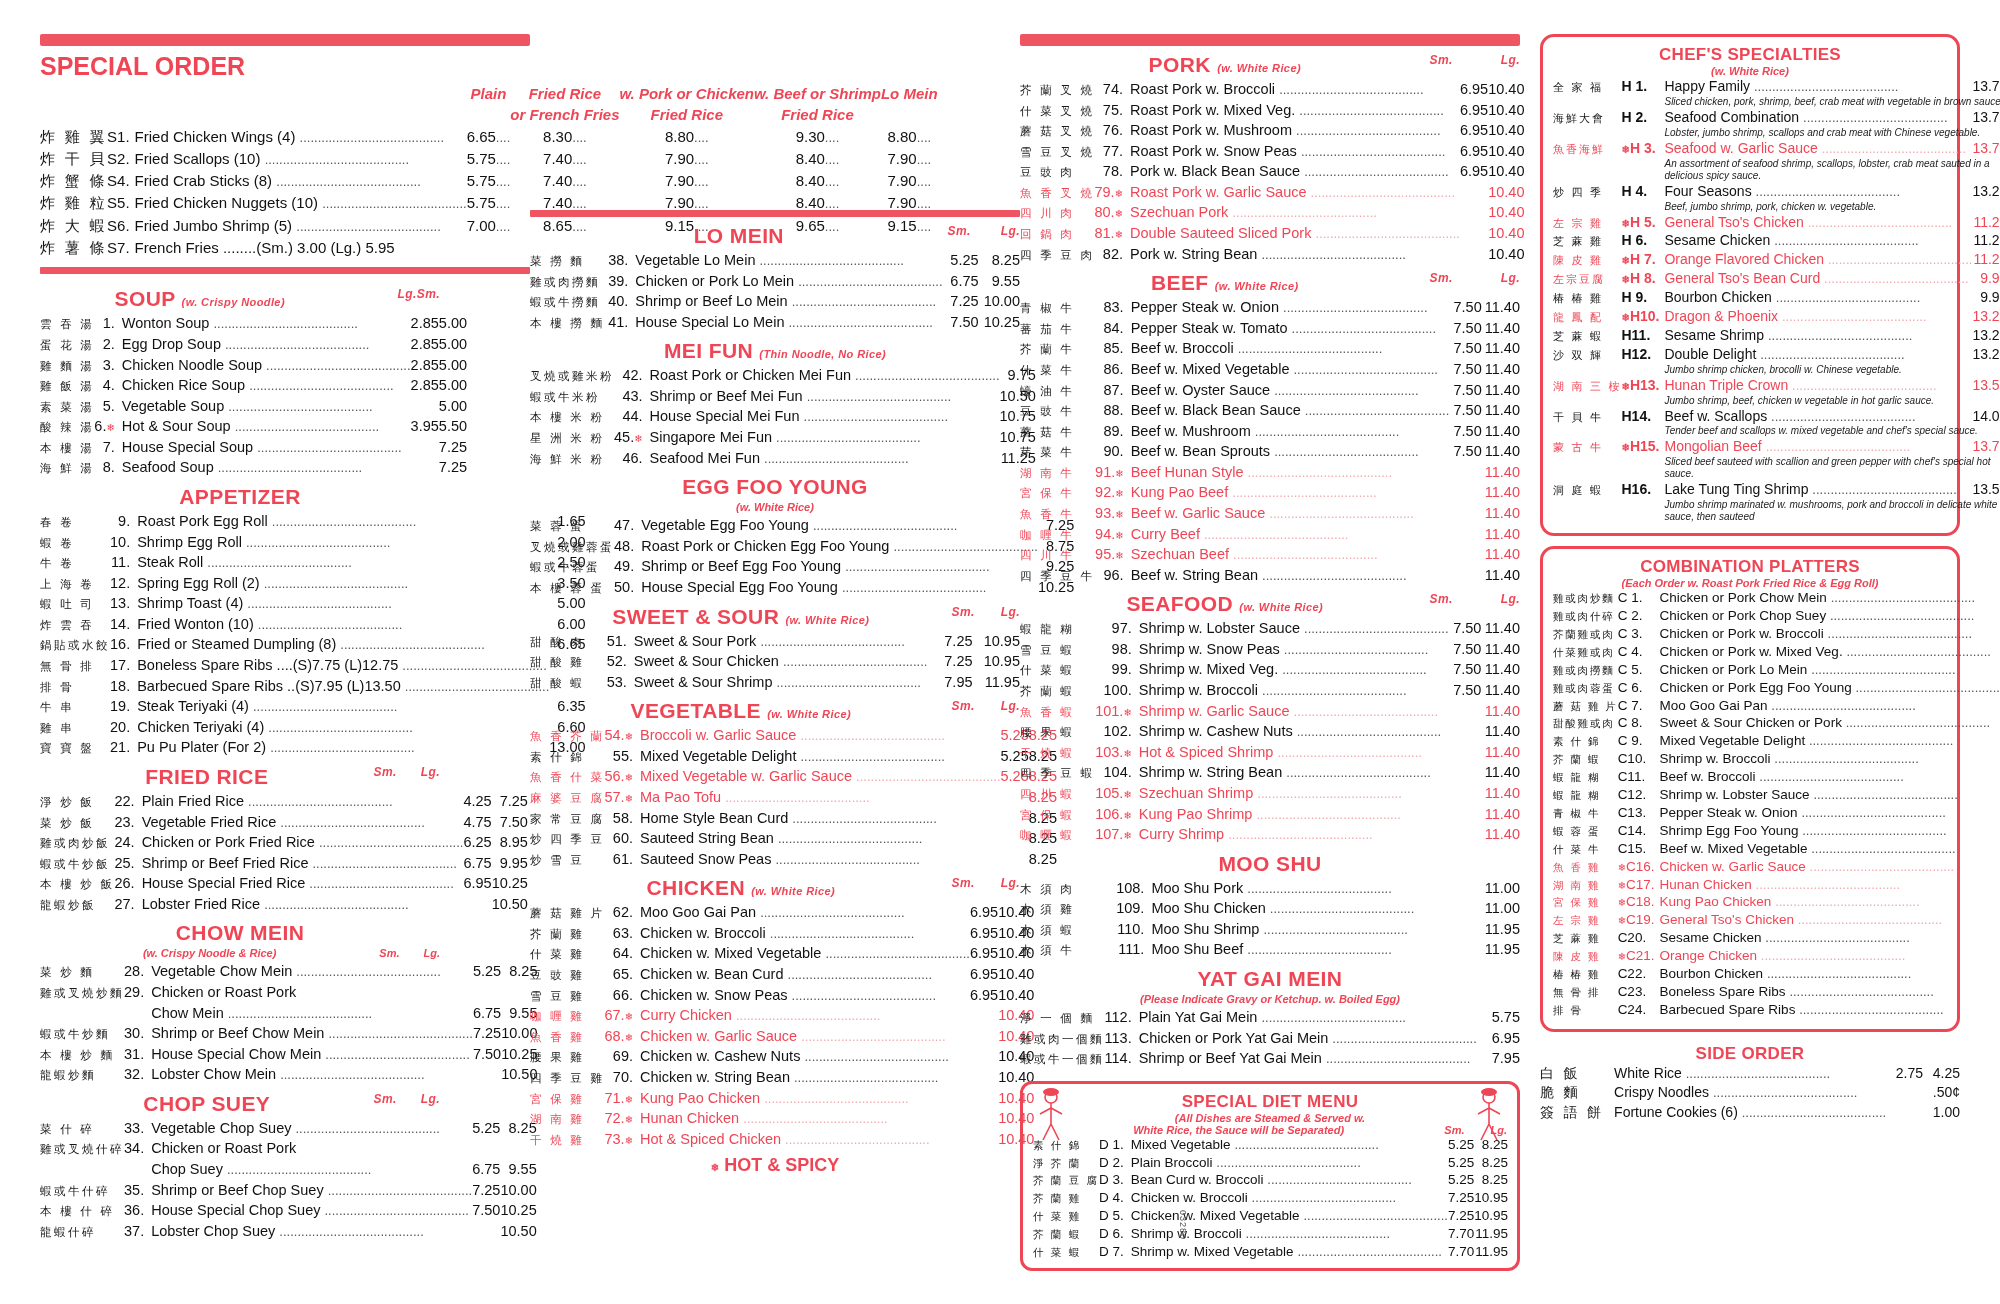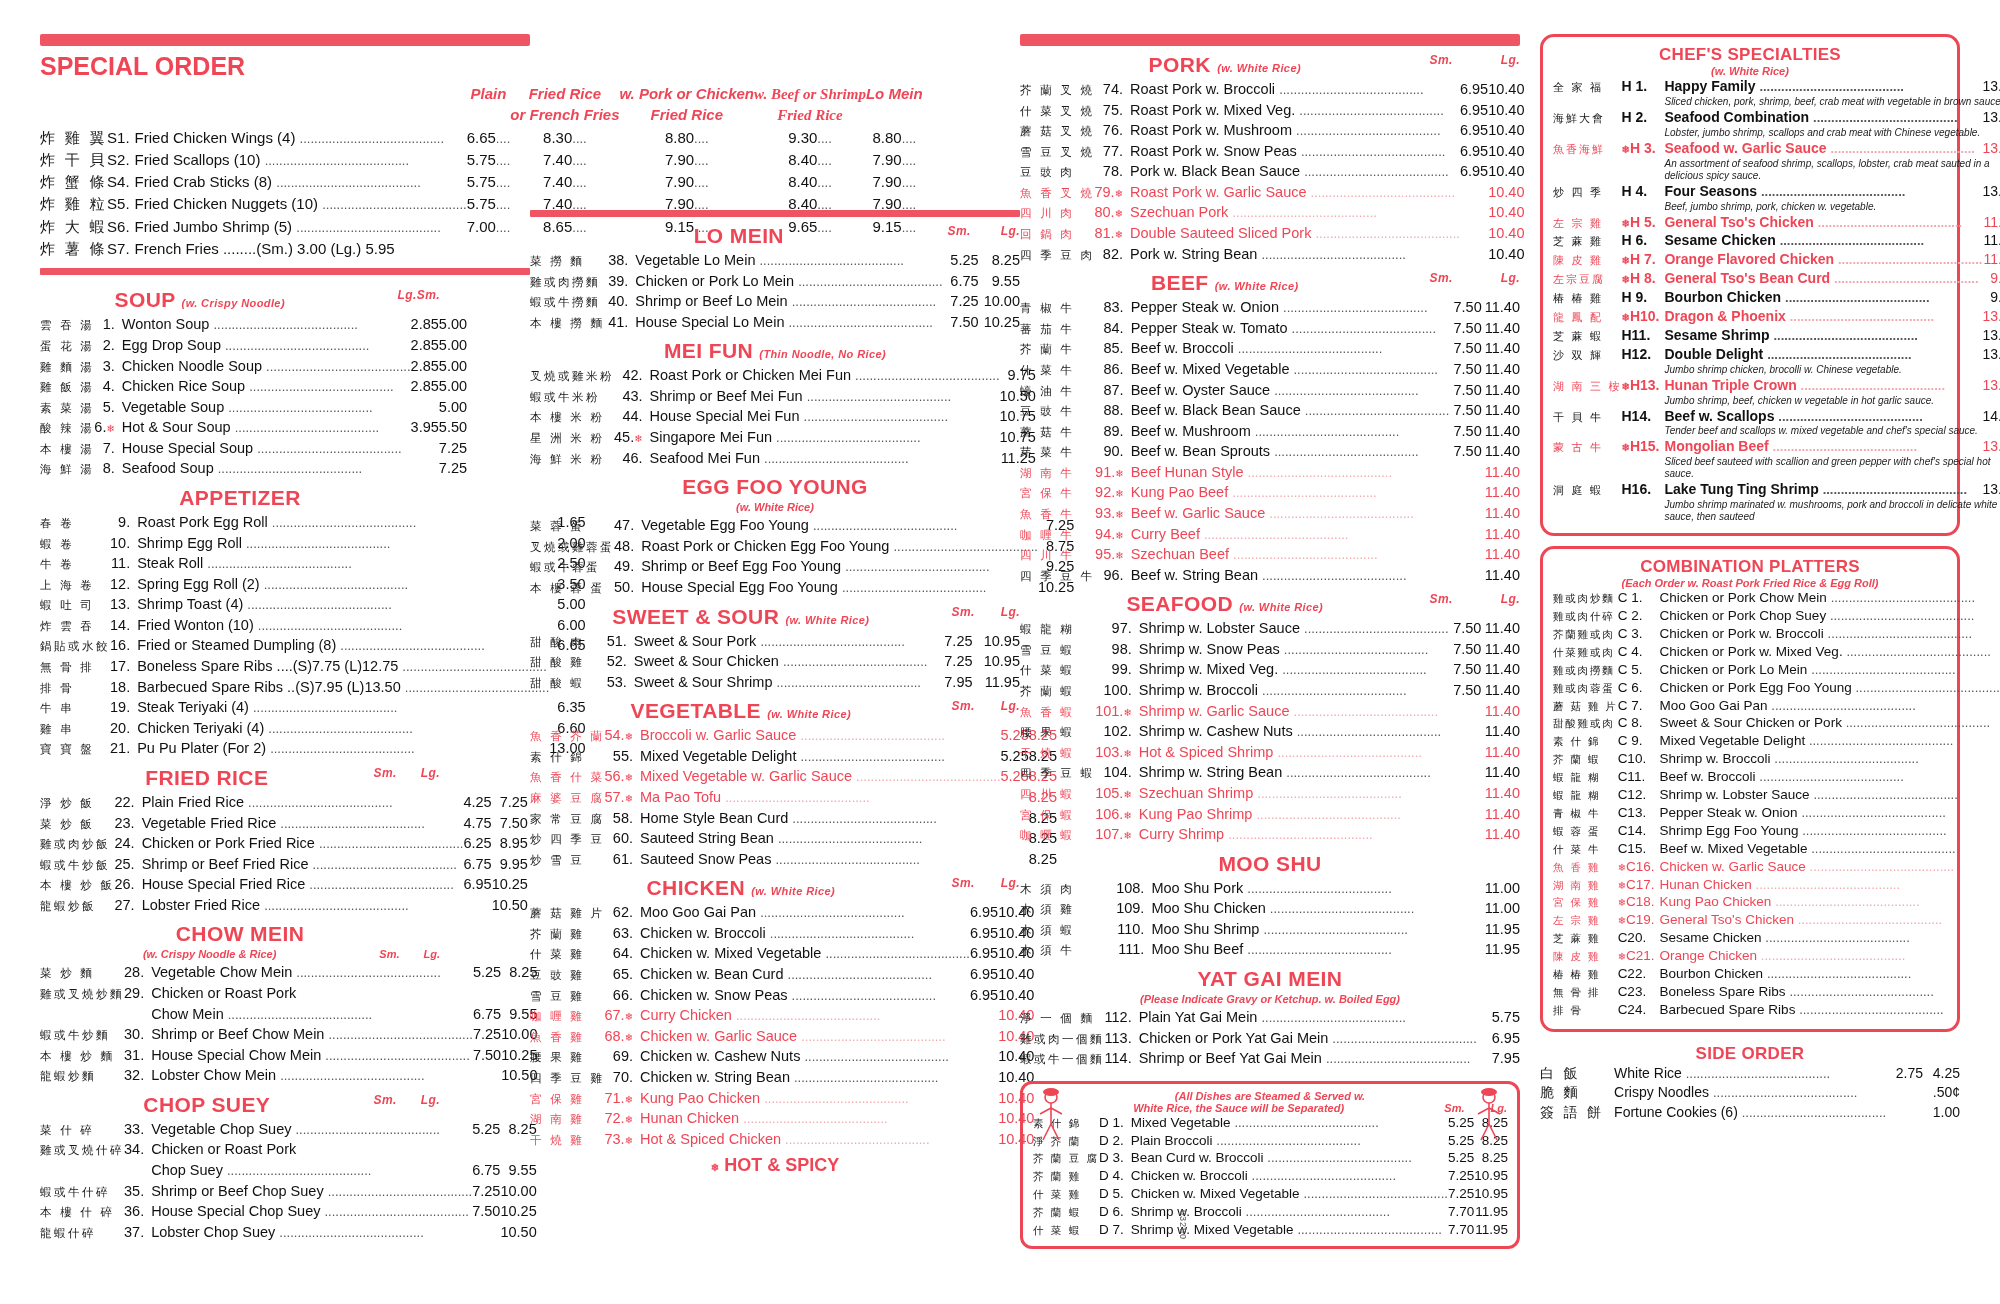--- a/index.html
+++ b/index.html
@@ -59,21 +59,21 @@
     border:3px solid #ef4656; border-radius:14px; padding:8px 10px 10px 10px;
     position:relative; background:#fff;
   }
   .panel-title { color:#ef4656; font-weight:bold; font-size:17px; text-align:center; letter-spacing:.3px;}
   .panel-sub { color:#ef4656; font-style:italic; font-size:11px; text-align:center; font-weight:bold;}
 
   .cs td { font-size:14px; line-height:1.3; }
   .cs td.cn { width:64px; font-size:11px; letter-spacing:2px;}
   .cs td.cd { width:34px; font-weight:bold; }
   .cs .desc { font-size:10px; font-style:italic; color:#222; white-space:normal; line-height:1.2; padding-left:5px;}
-  .cs td.nm { font-weight:bold; }
+  .cs td.nm { font-weight:normal; }
 
   .cmb td { font-size:13.5px; line-height:1.30; }
   .cmb td.cn { width:62px; font-size:10.5px; letter-spacing:1.8px;}
   .cmb td.cd { width:40px; }
 
   .diet { border:3px solid #ef4656; border-radius:12px; padding:6px 10px 8px 10px; position:relative; }
   .diet td { font-size:13.5px; line-height:1.32;}
   .diet td.cn { width:62px; font-size:10.5px; letter-spacing:2px;}
 
   .hotspicy { text-align:center; color:#ef4656; font-weight:bold; font-size:18px; margin-top:6px;}
@@ -101,21 +101,21 @@
 
     <table class="so">
       <tbody>
             <tr>
         <td class="cn"></td>
               <td class="sn"></td>
               <td></td>
         <td class="pcell hdr" style="text-align:center;"><span>Plain</span></td>
         <td class="pcell hdr" style="text-align:center;"><span>Fried Rice</span><br><span>or French Fries</span></td>
         <td class="pcell hdr" style="text-align:center;"><span>w. Pork or Chicken</span><br><span>Fried Rice</span></td>
-        <td class="pcell hdr" style="text-align:center;font-family:Liberation Serif, serif;"><span>w. Beef or Shrimp</span><br><span>Fried Rice</span></td>
+        <td class="pcell hdr" style="text-align:center;"><span>w. Beef or Shrimp</span><br><span>Fried Rice</span></td>
         <td class="pcell hdr" style="text-align:center;"><span>Lo Mein</span></td>
       </tr>
       </tbody>
           <tbody id="so-body">
             <tr>
               <td class="cn">炸 雞 翼</td>
               <td class="sn">S1.</td>
               <td class="nm" style="width:220px;">Fried Chicken Wings (4) <span class="dots">........................................</span></td>
               <td class="pcell">6.65<span class="dots">....</span></td>
               <td class="pcell">8.30<span class="dots">....</span></td>
@@ -1125,20 +1125,21 @@
       <svg class="figure" style="left:8px; top:4px;" viewBox="0 0 40 56">
         <circle cx="20" cy="9" r="6" fill="none" stroke="#ef4656" stroke-width="1.6"></circle>
         <path d="M20 15 L20 36 M20 20 L9 26 M20 20 L31 26 M20 36 L12 52 M20 36 L28 52" fill="none" stroke="#ef4656" stroke-width="1.6"></path>
         <ellipse cx="20" cy="4" rx="8" ry="4" fill="#ef4656"></ellipse>
       </svg>
       <svg class="figure" style="right:8px; top:4px;" viewBox="0 0 40 56">
         <circle cx="20" cy="9" r="6" fill="none" stroke="#ef4656" stroke-width="1.6"></circle>
         <path d="M20 15 L20 36 M20 20 L9 26 M20 20 L31 26 M20 36 L12 52 M20 36 L28 52" fill="none" stroke="#ef4656" stroke-width="1.6"></path>
         <ellipse cx="20" cy="4" rx="8" ry="4" fill="#ef4656"></ellipse>
       </svg>
+      <div class="panel-title" style="margin-top:2px;">SPECIAL DIET MENU</div>
       <div class="panel-sub">(All Dishes are Steamed &amp; Served w.</div>
       <div class="panel-sub">
         <span>White Rice, the Sauce will be Separated)</span>
         <span style="float:right;">Lg.</span>
         <span style="float:right; margin-right:26px;">Sm.</span>
       </div>
       <table>
             <tbody id="sd-body">
               <tr>
                 <td class="cn">素 什 錦</td>

